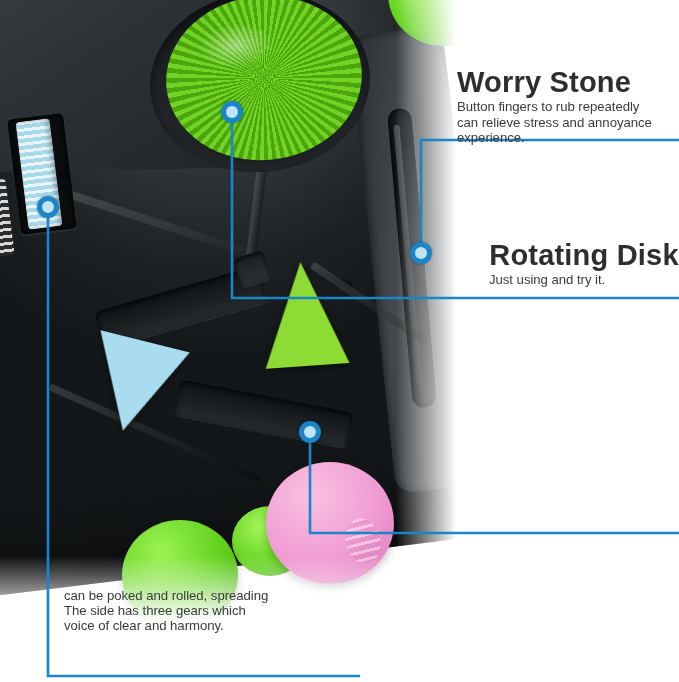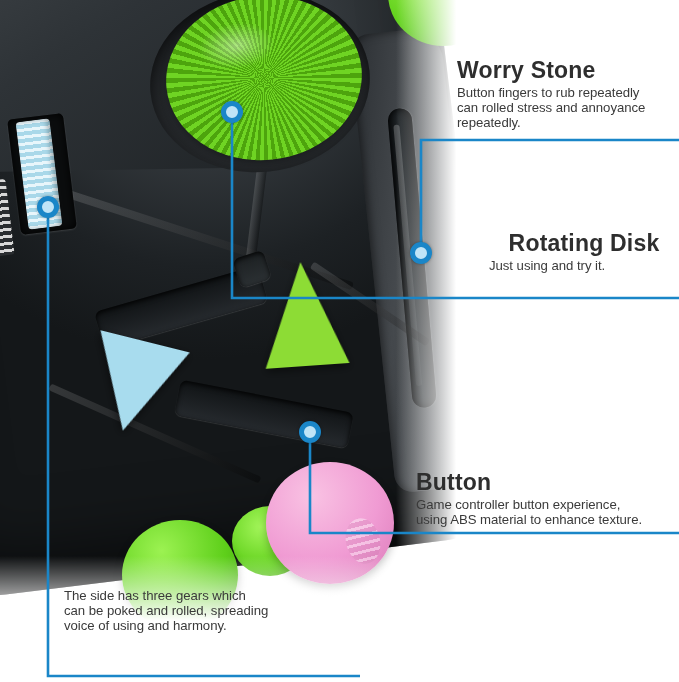--- a/index.html
+++ b/index.html
@@ -209,22 +209,22 @@
     position:absolute;width:22px;height:22px;border-radius:50%;
     box-sizing:border-box;
     border:5px solid #1a86c8;
     background:#bfe4f7;
     box-shadow:0 0 3px rgba(0,0,0,.35);
   }
 
   
   .callout{position:absolute;}
   .callout h3{
-    margin:0 0 1px 0;
-    font-size:23px;font-weight:bold;color:#2e2e2e;
+    margin:8px 0 1px 0;
+    font-size:29px;font-weight:bold;color:#2e2e2e;
     letter-spacing:.2px;line-height:1.12;
   }
   .callout p{
     margin:0;font-size:13.2px;color:#3a3a3a;line-height:1.14;
     letter-spacing:-.05px;
   }
   #c-worry{left:457px;top:58px;width:215px;}
   #c-disk{left:489px;top:231px;width:190px;}
   #c-disk h3{text-align:center;}
   #c-button{left:416px;top:470px;width:262px;}
@@ -278,34 +278,29 @@
   </svg>
 
   <div class="marker" style="left:221px;top:101px;"></div>
   <div class="marker" style="left:410px;top:242px;"></div>
   <div class="marker" style="left:299px;top:421px;"></div>
   <div class="marker" style="left:37px;top:196px;"></div>
 
   <div class="callout" id="c-worry">
     <h3>Worry Stone</h3>
     <p>Button fingers to rub repeatedly</p>
-    <p>can rolled stress and annoyance</p>
-    <p>repeatedly.</p>
+    <p>can relieve stress and annoyance</p>
+    <p>experience.</p>
   </div>
 
   <div class="callout" id="c-disk">
     <h3>Rotating Disk</h3>
     <p>Just using and try it.</p>
   </div>
 
-  <div class="callout" id="c-button">
-    <h3>Button</h3>
-    <p>Game controller button experience,</p>
-    <p>using ABS material to enhance texture.</p>
+
+  <div class="callout" id="c-gear">
+    <p>can be poked and rolled, spreading</p>
+    <p>The side has three gears which</p>
+    <p>voice  of  clear and harmony.</p>
   </div>
 
-  <div class="callout" id="c-gear">
-    <p>The side has three gears which</p>
-    <p>can be poked and rolled, spreading</p>
-    <p>voice  of  using and harmony.</p>
-  </div>
-
 </div>
 
 </body></html>

